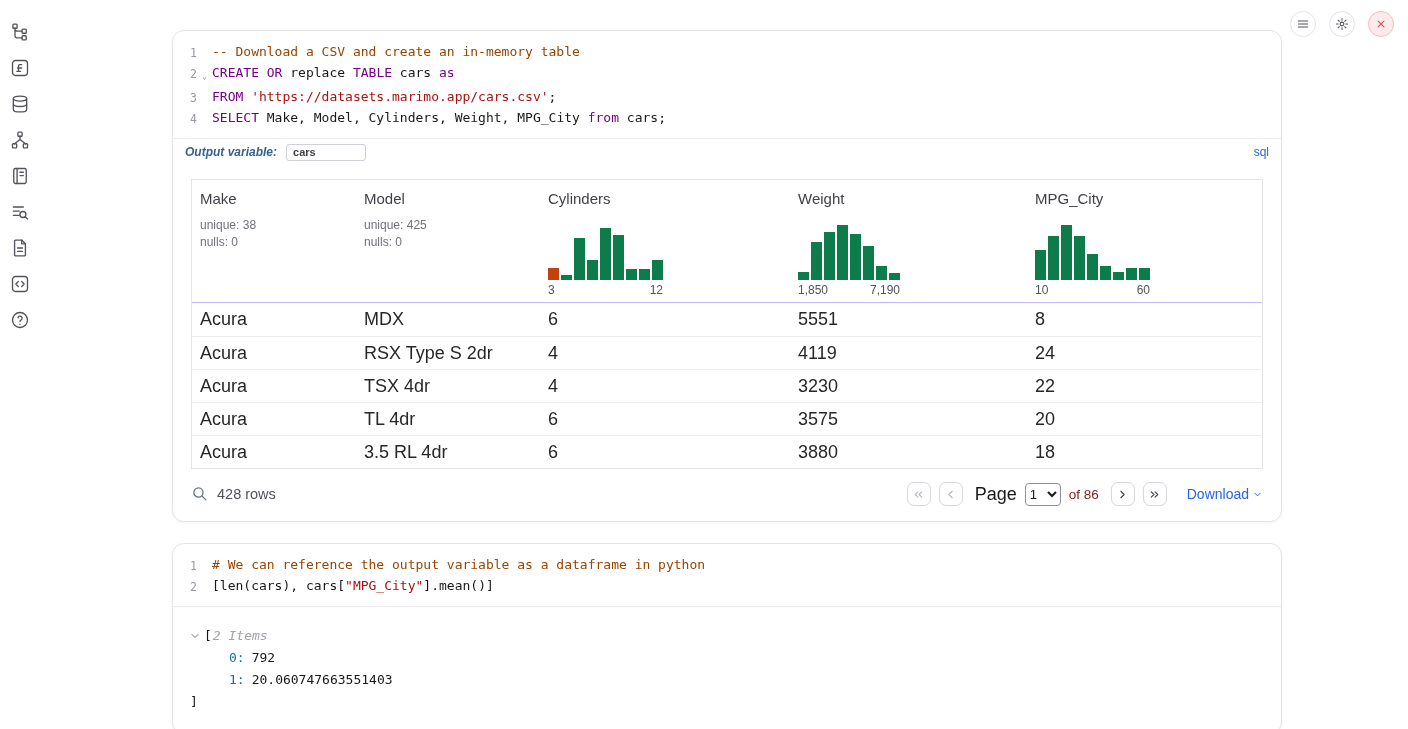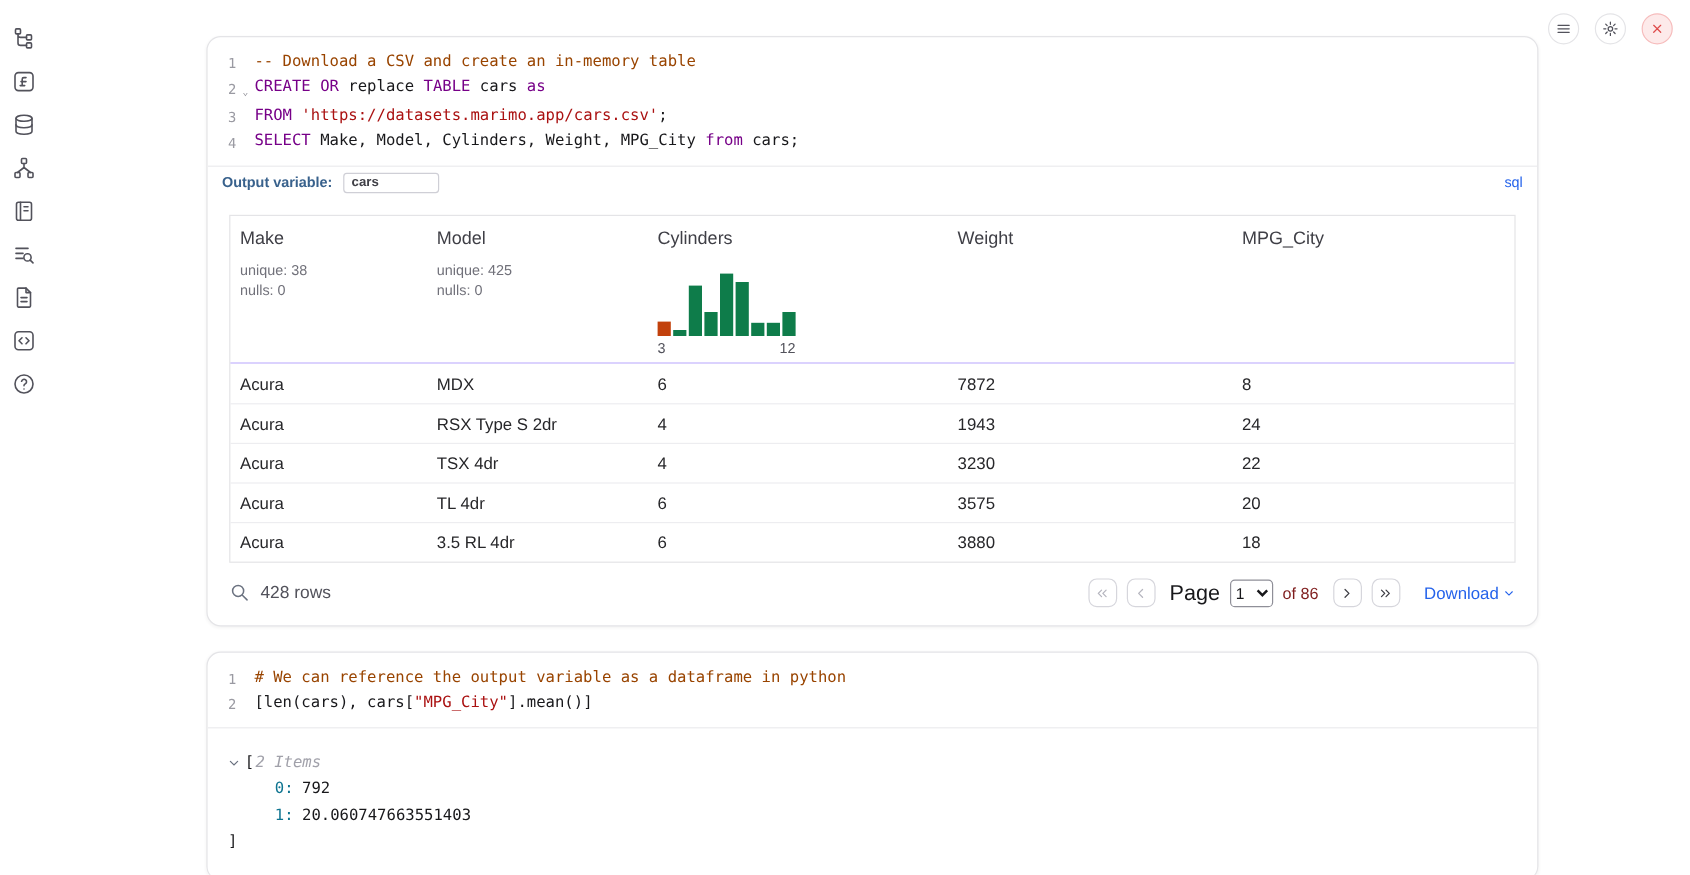--- a/index.html
+++ b/index.html
@@ -32,37 +32,37 @@
   .code-line { display:flex; line-height:20px; font-family:"DejaVu Sans Mono", monospace; font-size:13px; color:#18181b; }
   .gutter { width:24px; text-align:right; color:#9a9aa2; font-size:11.5px; flex:none; padding-top:1px; }
   .fold { width:15px; flex:none; font-size:8px; color:#8a8a92; text-align:center; padding-top:4px; }
   .code-text { white-space:pre; }
   .tok-kw { color:#770088; }
   .tok-str { color:#aa1111; }
   .tok-comment { color:#994400; }
 
   
   .outvar { height:27px; border-top:1px solid #ebebee; display:flex; align-items:center; padding:0 12px; gap:9px; }
-  .outvar-label { font-size:12px; font-weight:bold; color:#38618c; }
+  .outvar-label { font-size:12px; font-weight:bold; color:#38618c;font-style:italic; }
   .outvar input { width:80px; height:17px; border:1px solid #cfcfd6; border-radius:3px; font-size:11px; font-weight:bold;
     padding:0 6px; color:#3f3f46; font-family:"Liberation Sans", sans-serif; }
   .lang-badge { margin-left:auto; color:#2563eb; font-size:12px; }
 
   
   .tablewrap { margin:14px 18px 0; border:1px solid #e4e4e7; }
   .thead, .trow { display:grid; grid-template-columns:164px 184px 250px 237px 1fr; }
   .thead { border-bottom:1px solid #c4b5fd; }
   .th { position:relative; height:122px; padding:10px 8px 6px; }
   .th-name { font-size:15px; color:#3f3f46; }
   .th-stats { margin-top:10px; font-size:12px; color:#71717a; line-height:17px; }
   .hist { position:absolute; left:8px; bottom:5px; }
   .hist-bars { display:flex; align-items:flex-end; gap:2px; height:56px; }
   .hist-bar { width:11px; flex:none; }
   .hist-labels { display:flex; justify-content:space-between; font-size:12px; color:#52525b; margin-top:3px; }
-  .trow { height:33px; align-items:center; font-size:14px; color:#27272a; }
+  .trow { height:33px; align-items:center; font-size:18px; color:#27272a; }
   .trow + .trow { border-top:1px solid #ededf0; }
   .td { padding:0 8px; overflow:hidden; white-space:nowrap; }
 
   
   .tfooter { display:flex; align-items:center; padding:13px 18px 15px; font-size:14px; color:#52525b; }
   .search-btn { width:18px; height:18px; color:#6b7280; margin-right:8px; cursor:pointer; }
   .search-btn svg { width:17px; height:17px; stroke:currentColor; fill:none; stroke-width:1.8; stroke-linecap:round; }
   .rowcount { font-size:14.5px; color:#52525b; }
   .pager { margin-left:auto; display:flex; align-items:center; }
   .pg-btn { width:24px; height:24px; border:1px solid #d6d6dc; border-radius:7px; background:#fff;
@@ -243,38 +243,71 @@
                 <div class="hist-bar" style="height: 20px; background: rgb(14, 124, 74);"></div>
               </div>
               <div class="hist-labels" style="width: 115px;">
                 <span>3</span>
                 <span>12</span>
               </div>
             </div>
           </div>
           <div class="th">
             <div class="th-name">Weight</div>
+            <div class="hist">
+              <div class="hist-bars">
+                <div class="hist-bar" style="height: 8px; background: rgb(14, 124, 74);"></div>
+                <div class="hist-bar" style="height: 38px; background: rgb(14, 124, 74);"></div>
+                <div class="hist-bar" style="height: 48px; background: rgb(14, 124, 74);"></div>
+                <div class="hist-bar" style="height: 55px; background: rgb(14, 124, 74);"></div>
+                <div class="hist-bar" style="height: 46px; background: rgb(14, 124, 74);"></div>
+                <div class="hist-bar" style="height: 34px; background: rgb(14, 124, 74);"></div>
+                <div class="hist-bar" style="height: 14px; background: rgb(14, 124, 74);"></div>
+                <div class="hist-bar" style="height: 7px; background: rgb(14, 124, 74);"></div>
+              </div>
+              <div class="hist-labels" style="width: 102px;">
+                <span>1,850</span>
+                <span>7,190</span>
+              </div>
+            </div>
           </div>
           <div class="th">
             <div class="th-name">MPG_City</div>
+            <div class="hist">
+              <div class="hist-bars">
+                <div class="hist-bar" style="height: 30px; background: rgb(14, 124, 74);"></div>
+                <div class="hist-bar" style="height: 44px; background: rgb(14, 124, 74);"></div>
+                <div class="hist-bar" style="height: 55px; background: rgb(14, 124, 74);"></div>
+                <div class="hist-bar" style="height: 44px; background: rgb(14, 124, 74);"></div>
+                <div class="hist-bar" style="height: 26px; background: rgb(14, 124, 74);"></div>
+                <div class="hist-bar" style="height: 14px; background: rgb(14, 124, 74);"></div>
+                <div class="hist-bar" style="height: 8px; background: rgb(14, 124, 74);"></div>
+                <div class="hist-bar" style="height: 12px; background: rgb(14, 124, 74);"></div>
+                <div class="hist-bar" style="height: 12px; background: rgb(14, 124, 74);"></div>
+              </div>
+              <div class="hist-labels" style="width: 115px;">
+                <span>10</span>
+                <span>60</span>
+              </div>
+            </div>
           </div>
         </div>
       <div id="tbody">
           <div class="trow">
             <div class="td">Acura</div>
             <div class="td">MDX</div>
             <div class="td">6</div>
-            <div class="td">7872</div>
+            <div class="td">5551</div>
             <div class="td">8</div>
           </div>
           <div class="trow">
             <div class="td">Acura</div>
             <div class="td">RSX Type S 2dr</div>
             <div class="td">4</div>
-            <div class="td">1943</div>
+            <div class="td">4119</div>
             <div class="td">24</div>
           </div>
           <div class="trow">
             <div class="td">Acura</div>
             <div class="td">TSX 4dr</div>
             <div class="td">4</div>
             <div class="td">3230</div>
             <div class="td">22</div>
           </div>
           <div class="trow">

